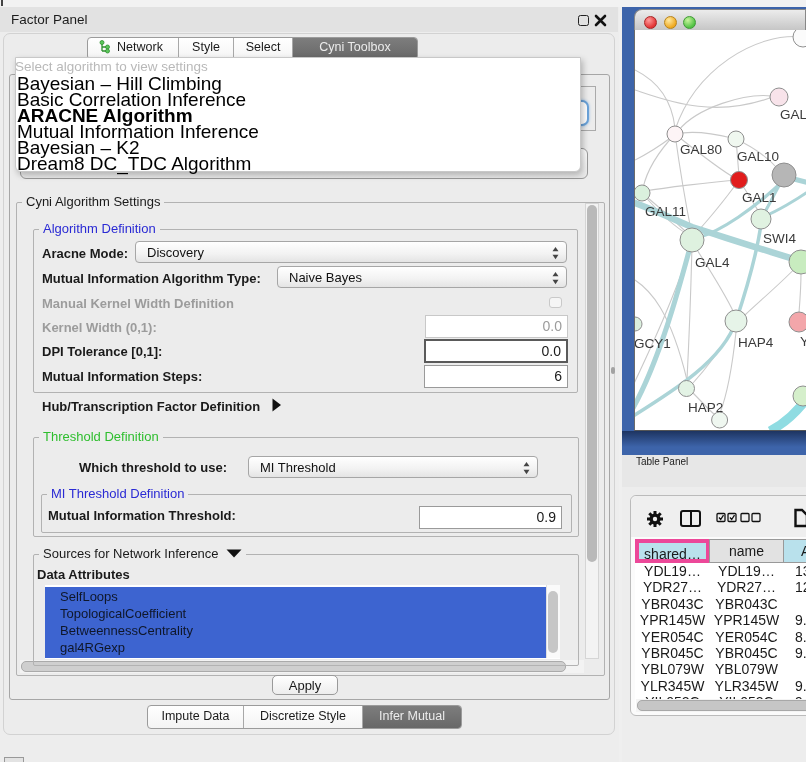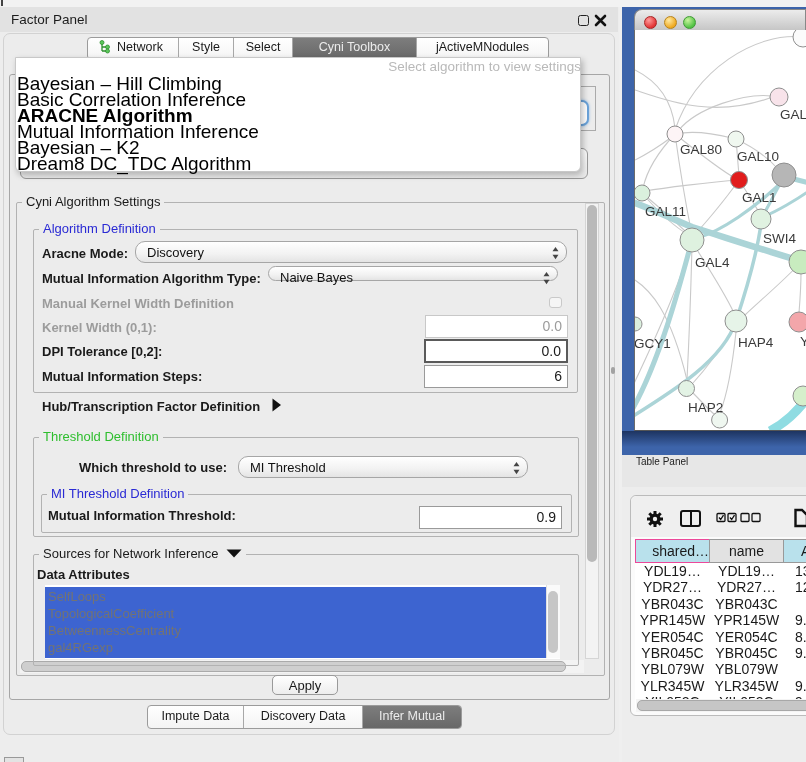--- a/index.html
+++ b/index.html
@@ -2,21 +2,21 @@
 <html><head>
 <meta charset="utf-8">
 <style>
 html,body{margin:0;padding:0}
 body{width:806px;height:762px;position:relative;overflow:hidden;background:#ededed;
  font-family:"Liberation Sans",sans-serif;font-size:13px;color:#1a1a1a}
 .ab{position:absolute}
 .bold{font-weight:bold}
 .grp{position:absolute;border:1px solid #b2b2b2;border-radius:2px}
 .grplab{position:absolute;background:#ececec;padding:0 4px;font-size:13px;line-height:14px}
-.combo{position:absolute;border:1px solid #a6a6a6;border-radius:10px;
+.combo{position:absolute;border:1px solid #a6a6a6;border-radius:4px;
  background:linear-gradient(#ffffff,#f2f2f2 60%,#e4e4e4);box-sizing:border-box}
 .combo .ct{position:absolute;left:11px;top:3px;font-size:13px;color:#111}
 .arr{position:absolute;right:7px;width:7px;color:#333}
 .fld{position:absolute;background:#fff;border:1px solid #c0c0c0;box-sizing:border-box;
  font-size:14px;text-align:right;padding-right:5px}
 .seg{position:absolute;display:flex;background:linear-gradient(#ffffff,#f4f4f4);border:1px solid #9b9b9b;border-radius:4px;overflow:hidden}
 .seg div{font-size:12.5px;font-weight:normal;text-align:center;border-right:1px solid #a8a8a8;color:#1a1a1a;box-sizing:border-box}
 .seg div:last-child{border-right:none}
 .seg .sel{background:linear-gradient(#7d7d7d,#686868);color:#ececec;font-weight:normal}
 </style>
@@ -37,21 +37,20 @@
 
 <div class="ab" style="left:3px;top:33px;width:612px;height:702px;background:#ececec;border:1px solid #d2d2d2;border-radius:7px;box-sizing:border-box"></div>
 
 <div class="ab" style="left:9px;top:74px;width:601px;height:626px;border:1px solid #a6a6a6;border-radius:3px;background:#ececec;box-sizing:border-box"></div>
 
 <div class="seg" style="left:87px;top:37px;height:21px">
   <div style="width:91px;line-height:19px;padding-left:14px">Network</div>
   <div style="width:55px;line-height:19px">Style</div>
   <div style="width:59px;line-height:19px">Select</div>
   <div class="sel" style="width:124px;line-height:19px">Cyni Toolbox</div>
-  <div style="width:131px;line-height:19px">jActiveMNodules</div>
 </div>
 <svg class="ab" style="left:98px;top:40px" width="13" height="14" viewBox="0 0 13 14">
  <path d="M4 3 L4 11 M4 7 L9 7 M4 11 L9 11" stroke="#2f8f2f" stroke-width="1.3" fill="none"></path>
  <circle cx="4" cy="2.5" r="2" fill="#5cc85c" stroke="#2f8f2f" stroke-width="0.8"></circle>
  <circle cx="9.5" cy="7" r="2" fill="#5cc85c" stroke="#2f8f2f" stroke-width="0.8"></circle>
  <circle cx="9.5" cy="11" r="2" fill="#5cc85c" stroke="#2f8f2f" stroke-width="0.8"></circle>
 </svg>
 
 <div class="ab" style="left:20px;top:86px;width:576px;height:45px;border:1px solid #aaa;background:#ececec;box-sizing:border-box"></div>
 <div class="ab" style="left:480px;top:100px;width:109px;height:26px;border:2.5px solid #6ba3d9;border-radius:7px;background:#fff;box-sizing:border-box;box-shadow:0 0 3px #8ab8e4"></div>
@@ -72,87 +71,87 @@
 <div class="ab bold" style="left:42px;top:246px">Aracne Mode:</div>
 <div class="combo" style="left:135px;top:241px;width:432px;height:22px">
   <div class="ct">Discovery</div>
   <svg class="arr" style="top:4px" width="8" height="14" viewBox="0 0 8 14">
       <path d="M4 0 L7.4 5 H0.6 Z" fill="#444"></path>
       <path d="M4 14 L7.4 9 H0.6 Z" fill="#444"></path>
     </svg>
 </div>
 
 <div class="ab bold" style="left:42px;top:271px">Mutual Information Algorithm Type:</div>
-<div class="combo" style="left:268px;top:266px;width:290px;height:15px">
+<div class="combo" style="left:277px;top:266px;width:290px;height:22px">
   <div class="ct">Naive Bayes</div>
   <svg class="arr" style="top:4px" width="8" height="14" viewBox="0 0 8 14">
       <path d="M4 0 L7.4 5 H0.6 Z" fill="#444"></path>
       <path d="M4 14 L7.4 9 H0.6 Z" fill="#444"></path>
     </svg>
 </div>
 
 <div class="ab bold" style="left:42px;top:296px;color:#9c9c9c">Manual Kernel Width Definition</div>
 <div class="ab" style="left:549px;top:297px;width:13px;height:11px;border:1.5px solid #c9c9c9;border-radius:3px;background:#f5f5f5;box-sizing:border-box"></div>
 
 <div class="ab bold" style="left:42px;top:320px;color:#9c9c9c">Kernel Width (0,1):</div>
 <div class="fld" style="left:425px;top:315px;width:143px;height:23px;color:#9c9c9c;line-height:21px;border-color:#c8c8c8">0.0</div>
 
-<div class="ab bold" style="left:42px;top:344px">DPI Tolerance [0,2]:</div>
+<div class="ab bold" style="left:42px;top:344px">DPI Tolerance [0,1]:</div>
 <div class="fld" style="left:424px;top:339px;width:144px;height:24px;line-height:21px;border:2px solid #5a5a5a">0.0</div>
 
 <div class="ab bold" style="left:42px;top:369px">Mutual Information Steps:</div>
 <div class="fld" style="left:424px;top:365px;width:144px;height:23px;line-height:21px;border-color:#9a9a9a">6</div>
 
 <div class="ab bold" style="left:42px;top:399px">Hub/Transcription Factor Definition</div>
 <svg class="ab" style="left:271px;top:398px" width="11" height="14" viewBox="0 0 11 14">
     <path d="M1.5 0.5 L10 7 L1.5 13.5 Z" fill="#111"></path>
   </svg>
 
 <div class="grp" style="left:33px;top:437px;width:544px;height:98px"></div>
 <div class="grplab" style="left:39px;top:430px;color:#2ebe2e">Threshold Definition</div>
 
 <div class="ab bold" style="left:79px;top:460px">Which threshold to use:</div>
-<div class="combo" style="left:238px;top:456px;width:290px;height:22px">
+<div class="combo" style="left:248px;top:456px;width:290px;height:22px">
   <div class="ct">MI Threshold</div>
   <svg class="arr" style="top:4px" width="8" height="14" viewBox="0 0 8 14">
       <path d="M4 0 L7.4 5 H0.6 Z" fill="#444"></path>
       <path d="M4 14 L7.4 9 H0.6 Z" fill="#444"></path>
     </svg>
 </div>
 
 <div class="grp" style="left:41px;top:494px;width:529px;height:37px"></div>
 <div class="grplab" style="left:47px;top:487px;color:#2a2ad4">MI Threshold Definition</div>
 <div class="ab bold" style="left:48px;top:508px">Mutual Information Threshold:</div>
 <div class="fld" style="left:419px;top:506px;width:143px;height:23px;line-height:21px;border-color:#9a9a9a">0.9</div>
 
 <div class="grp" style="left:33px;top:554px;width:544px;height:110px"></div>
 <div class="grplab" style="left:39px;top:547px">Sources for Network Inference&nbsp;&nbsp;<svg width="16" height="9" viewBox="0 0 16 9" style="display:inline-block">
       <path d="M0.5 0.5 L15.5 0.5 L8 8.5 Z" fill="#111"></path>
     </svg></div>
 <div class="ab bold" style="left:37px;top:567px">Data Attributes</div>
 <div class="ab" style="left:45px;top:585px;width:515px;height:74px;background:#fff"></div>
 <div class="ab" style="left:45px;top:587px;width:501px;height:71px;background:#3d64d0"></div>
-<div class="ab" style="left:48px;top:588px;color:#737373;line-height:17px;font-size:13px">SelfLoops<br>TopologicalCoefficient<br>BetweennessCentrality<br>gal4RGexp</div>
+<div class="ab" style="left:60px;top:588px;color:#0f172a;line-height:17px;font-size:13px">SelfLoops<br>TopologicalCoefficient<br>BetweennessCentrality<br>gal4RGexp</div>
 <div class="ab" style="left:546px;top:585px;width:14px;height:73px;background:#fafafa;border-left:1px solid #e0e0e0;box-sizing:border-box"></div>
 <div class="ab" style="left:548px;top:591px;width:10px;height:62px;background:#c6c6c6;border-radius:5px"></div>
 
 <div class="ab" style="left:272px;top:675px;width:66px;height:20px;border:1px solid #9a9a9a;border-radius:5px;background:linear-gradient(#ffffff,#ededed);text-align:center;line-height:19px;box-sizing:border-box">Apply</div>
 
 <div class="seg" style="left:147px;top:705px;height:22px">
   <div style="width:96px;line-height:20px">Impute Data</div>
-  <div style="width:119px;line-height:20px">Discovery Data</div>
+  <div style="width:119px;line-height:20px">Discretize Style</div>
   <div class="sel" style="width:98px;line-height:20px">Infer Mutual</div>
 </div>
 
 <div class="ab" style="left:4px;top:757px;width:20px;height:10px;border:1.5px solid #999;background:#e3e3e3;box-sizing:border-box"></div>
 
 <div class="ab" style="left:611px;top:367px;width:4px;height:7px;background:#a2a2a2;border-radius:2px"></div>
 
 <div class="ab" style="left:15px;top:57px;width:566px;height:115px;background:#fff;border:1px solid #c8c8c8;border-radius:0 0 6px 6px;box-shadow:2px 3px 6px rgba(0,0,0,0.25);box-sizing:border-box"></div>
-<div class="ab" style="left:15px;top:59px;width:566px;text-align:right;color:#b9b9b9;font-size:13.5px">Select algorithm to view settings</div>
+<div class="ab" style="left:15px;top:59px;width:566px;text-align:left;color:#b9b9b9;font-size:13.5px">Select algorithm to view settings</div>
 <div class="ab" style="left:17px;top:76px;font-size:19px;line-height:16.1px;color:#000">Bayesian – Hill Climbing<br>Basic Correlation Inference<br><span class="bold">ARACNE Algorithm</span><br>Mutual Information Inference<br>Bayesian – K2<br>Dream8 DC_TDC Algorithm</div>
 
 <div class="ab" style="left:619px;top:7px;width:3px;height:755px;background:#efefef"></div>
 <div class="ab" style="left:622px;top:7px;width:184px;height:448px;background:#3d64aa"></div>
 
 <div class="ab" style="left:622px;top:431px;width:184px;height:16px;background:linear-gradient(rgba(8,20,48,0.6),rgba(8,20,48,0))"></div>
 
 <div class="ab" style="left:634px;top:9px;width:172px;height:22px;background:linear-gradient(#ececec,#c6c6c6);border:1px solid #888;border-bottom-color:#7a7a7a;border-radius:8px 0 0 0;box-sizing:border-box"></div>
 <div class="ab" style="left:644px;top:16px;width:11px;height:11px;border-radius:50%;background:radial-gradient(circle at 35% 30%,#ff9a9a,#e23434 70%);border:0.5px solid #a82424"></div>
 <div class="ab" style="left:664px;top:16px;width:11px;height:11px;border-radius:50%;background:radial-gradient(circle at 35% 30%,#ffe9a0,#efa921 70%);border:0.5px solid #b8831a"></div>
@@ -258,21 +257,21 @@
  <g fill="none" stroke="#111" stroke-width="1.3">
   <rect x="1" y="1.5" width="8" height="8" rx="1"></rect>
   <rect x="12" y="1.5" width="8" height="8" rx="1"></rect>
  </g>
 </svg>
 <svg class="ab" style="left:794px;top:508px" width="14" height="20" viewBox="0 0 14 20">
  <path d="M1.5 2 H8 L13 7 V18 H1.5 Z" fill="none" stroke="#111" stroke-width="2.4"></path>
 </svg>
 
 <div class="ab" style="left:635px;top:539px;width:171px;height:24px">
- <div class="ab" style="left:0;top:0;width:75px;height:24px;background:#b9e1ec;border:1px solid #ec4899;box-sizing:border-box;text-align:right;line-height:22px;font-size:14px">shared…</div>
+ <div class="ab" style="left:0;top:0;width:75px;height:24px;background:#b9e1ec;border:4px solid #ec4899;box-sizing:border-box;text-align:center;line-height:22px;font-size:14px">shared…</div>
  <div class="ab" style="left:74px;top:0;width:75px;height:24px;background:#e2e2e2;border:1px solid #999;box-sizing:border-box;text-align:center;line-height:22px;font-size:14px">name</div>
  <div class="ab" style="left:148px;top:0;width:40px;height:24px;background:#b9e1ec;border:1px solid #999;box-sizing:border-box;text-align:left;padding-left:17px;line-height:22px;font-size:14px">AU</div>
 </div>
 <div class="ab" style="left:635px;top:563px;width:171px;height:147px;background:#fff;overflow:hidden;font-size:14px;line-height:16.4px">
  <div style="position:absolute;left:0;width:75px;text-align:center">YDL19…<br>YDR27…<br>YBR043C<br>YPR145W<br>YER054C<br>YBR045C<br>YBL079W<br>YLR345W<br>YIL052C</div>
  <div style="position:absolute;left:74px;width:75px;text-align:center">YDL19…<br>YDR27…<br>YBR043C<br>YPR145W<br>YER054C<br>YBR045C<br>YBL079W<br>YLR345W<br>YIL052C</div>
  <div style="position:absolute;left:160px;width:20px">13<br>12<br>&nbsp;<br>9.<br>8.<br>9.<br>&nbsp;<br>9.<br>9.</div>
 </div>
 <div class="ab" style="left:636px;top:699px;width:170px;height:13px;background:#f4f4f4"></div>
 <div class="ab" style="left:637px;top:700px;width:175px;height:11px;background:#c6c6c6;border:1px solid #a8a8a8;border-radius:5px;box-sizing:border-box"></div>

